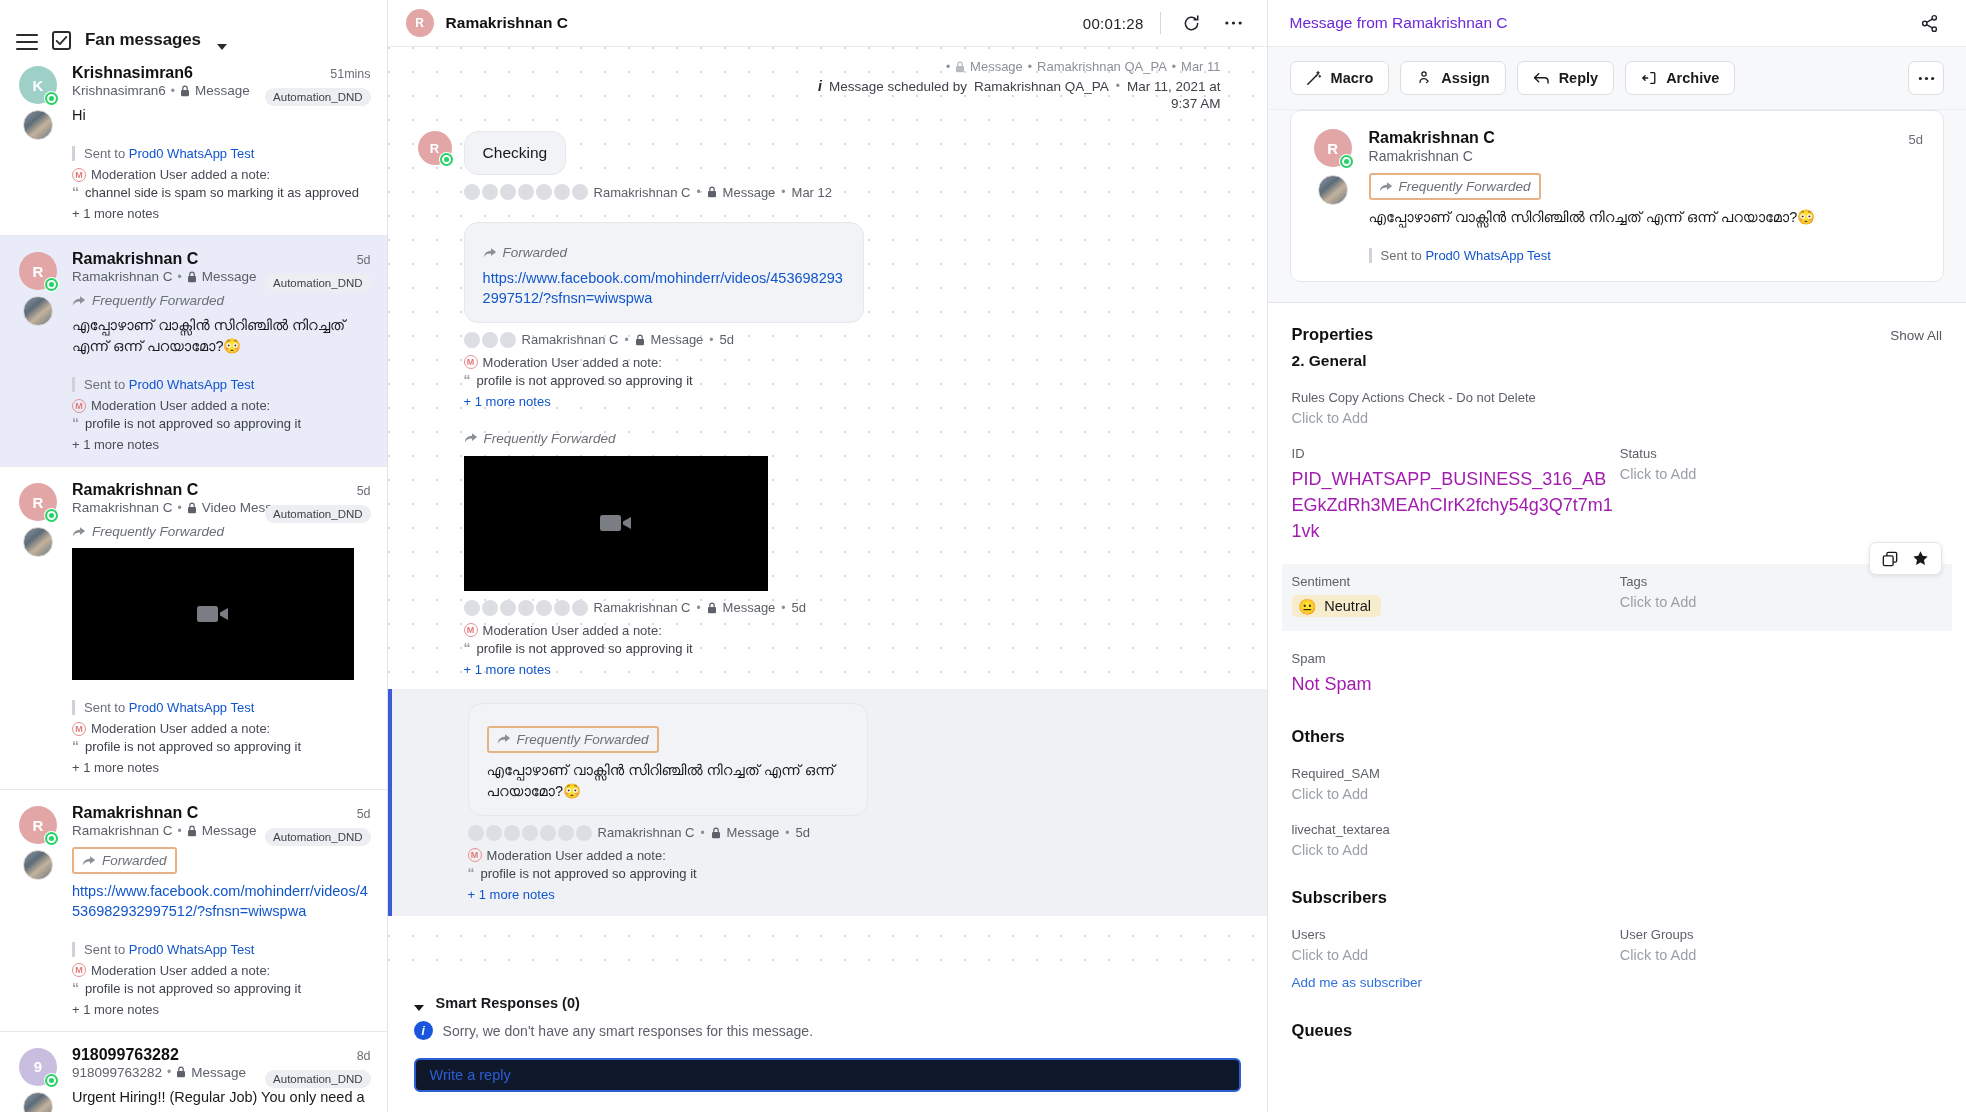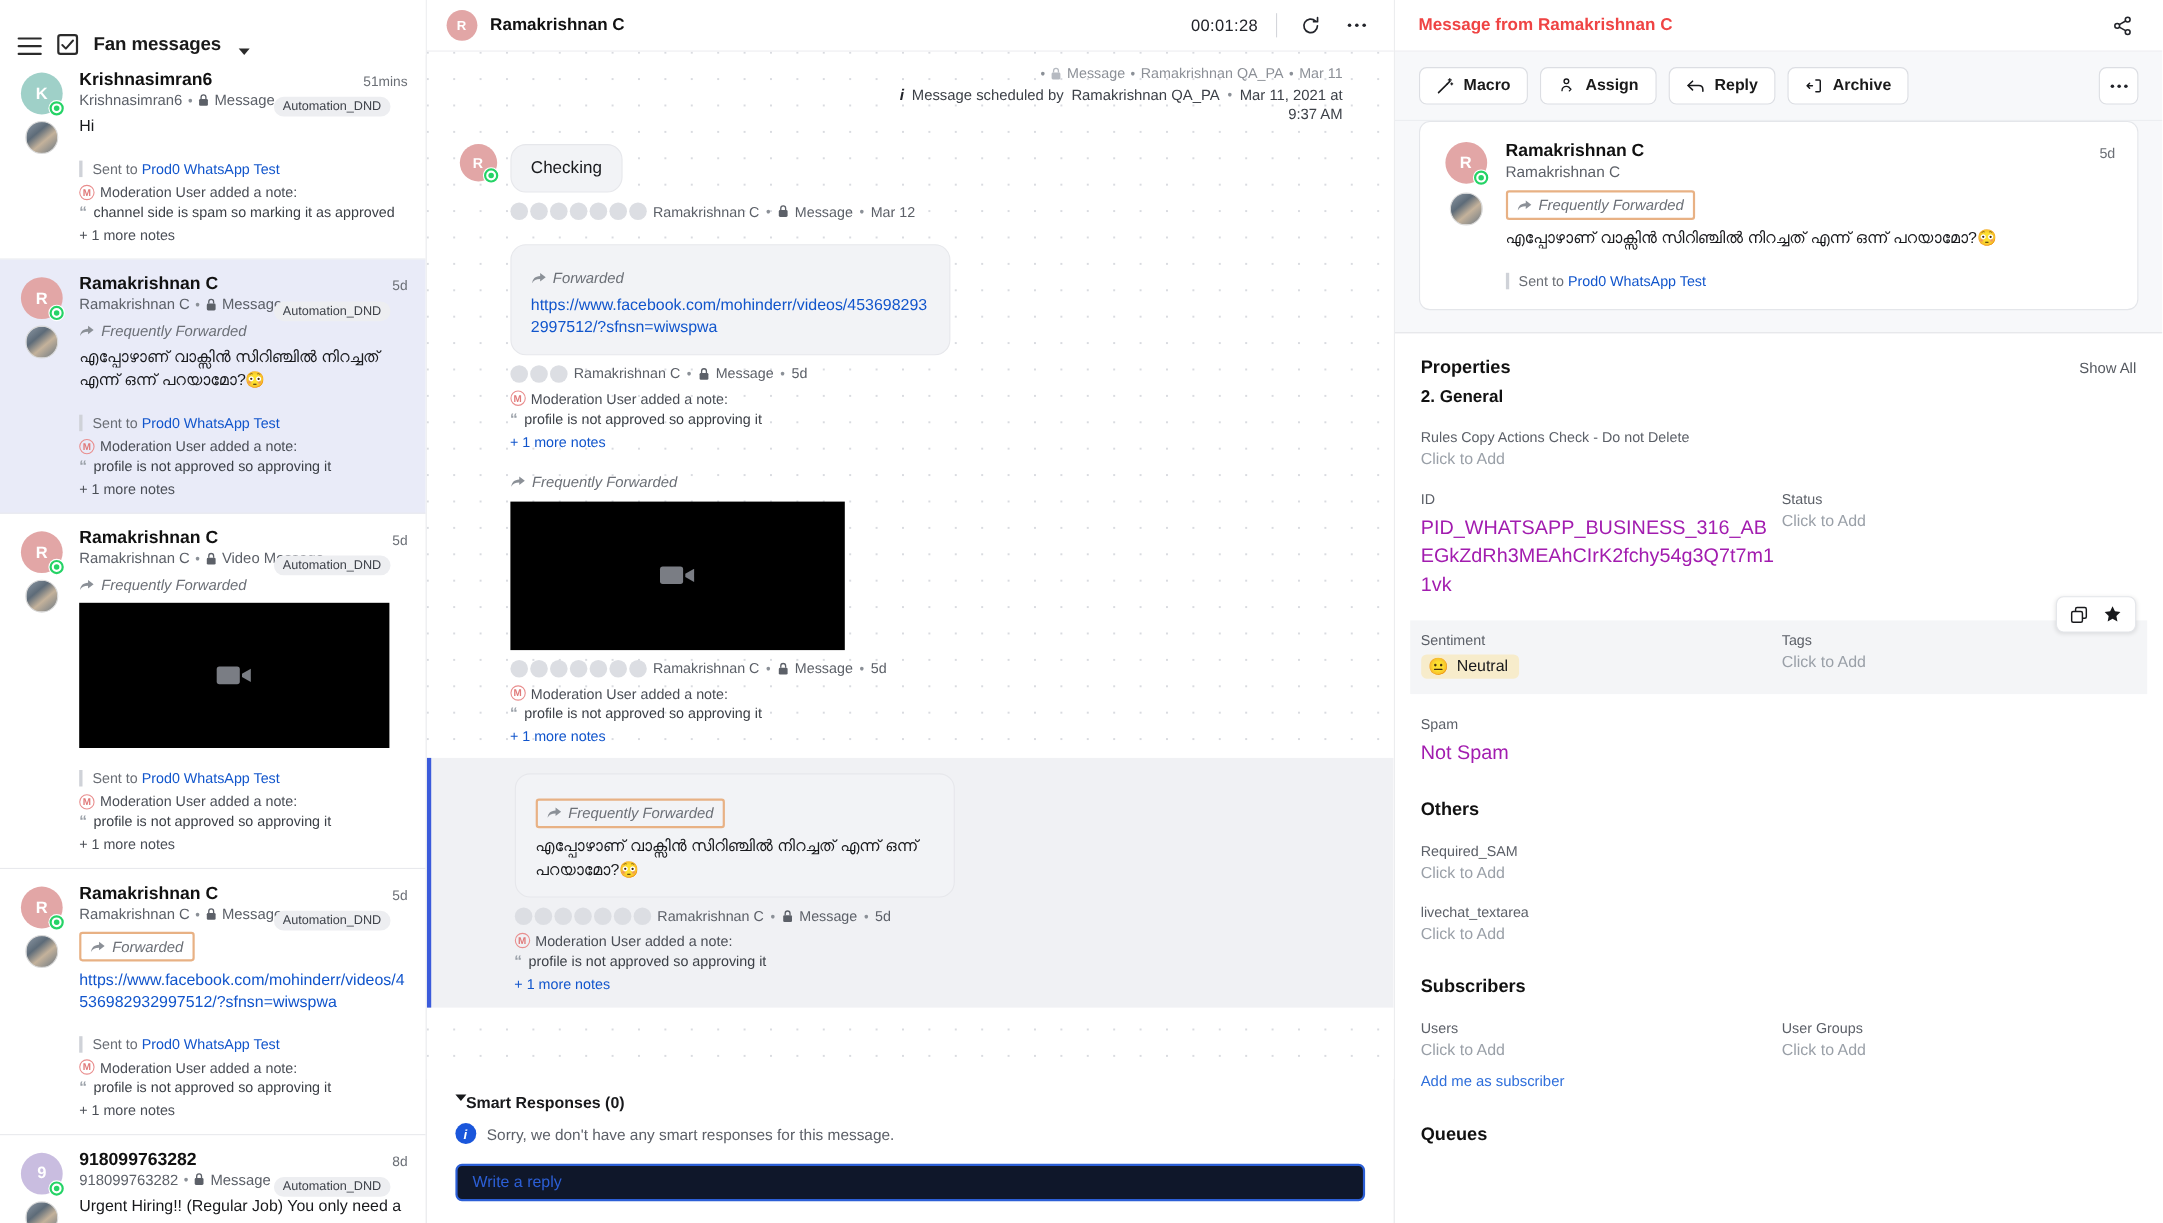--- a/index.html
+++ b/index.html
@@ -70,21 +70,21 @@
   }
   .conv-body { flex: 1 1 auto; min-width: 0; }
   .conv-row1 { display:flex; align-items:flex-start; }
   .conv-name { font-size:16px; font-weight:700; color:#111; flex:1 1 auto; }
   .conv-time { font-size:12.5px; color:#6b6f76; padding-top:3px; white-space:nowrap; }
   .conv-row2 { display:flex; align-items:center; gap:5px; margin-top:1px; }
   .conv-sub { font-size:13.5px; color:#5c6068; }
   .dot-sep { color:#8b9097; font-size:12px; }
   .lock-ico { width:10px; height:12px; display:inline-block; vertical-align:-1px; }
   .tag-pill {
-    position:absolute; right:32px; top:38px;
+    position:absolute; right:16px; top:38px;
     background:#edeef1; color:#3e424a; font-size:11.5px;
     padding:3px 8px; border-radius:10px; white-space:nowrap;
   }
   .fwd-line { display:flex; align-items:center; gap:6px; margin-top:9px; }
   .fwd-line.boxed { border:2px solid #e8b184; border-radius:3px; padding:4px 8px; display:inline-flex; margin-top:9px;}
   .fwd-ico { width:14px;height:12px; flex:0 0 14px;}
   .fwd-text { font-size:13.5px; font-style:italic; color:#6b6f76; }
   .msg-text { font-size:14.5px; color:#18191c; margin-top:7px; line-height:1.45; word-break:break-word; }
   .msg-link { font-size:14.5px; color:#1155cc; margin-top:7px; line-height:1.4; word-break:break-all; }
   .video-thumb { width:282px; height:132px; background:#000; margin-top:9px; display:flex;align-items:center;justify-content:center;}
@@ -148,38 +148,38 @@
   .center-note-q{ display:flex; gap:6px; align-items:flex-start; font-size:13px; color:#3c4047; margin-top:3px;}
   .center-more{ font-size:13px; color:#1155cc; margin-top:6px;}
 
   .highlight-msg{
     background:#f0f1f4; border-left:4px solid #3b5bdb;
     margin: 12px -16px 0 -30px; padding: 14px 16px 14px 30px;
   }
   .video-card{ width:304px;height:135px;background:#000;display:flex;align-items:center;justify-content:center;}
 
   .smart-resp{ flex:0 0 auto; padding: 14px 26px 0 26px; background:transparent;}
-  .sr-head{ display:flex; align-items:flex-start; gap:0; font-size:14.5px; font-weight:700; color:#18191c;}
+  .sr-head{ display:flex; align-items:flex-end; gap:12px; font-size:14.5px; font-weight:700; color:#18191c;}
   .sr-caret{width:0;height:0;border-left:5px solid transparent;border-right:5px solid transparent;border-top:6px solid #18191c;}
   .sr-body{ display:flex; align-items:center; gap:10px; margin-top:10px; font-size:14px; color:#5c6068;}
   .info-dot{ width:19px;height:19px;border-radius:50%;background:#1a56db;color:#fff;font-size:12px;font-style:italic;font-weight:700;display:flex;align-items:center;justify-content:center;flex:0 0 19px;}
   .reply-wrap{ flex:0 0 auto; padding: 18px 26px 20px 26px;}
   .reply-box{
     width:100%; height:34px; border:2px solid #2c5fd6; border-radius:6px;
     background:#0f172a; padding: 0 14px; display:flex; align-items:center;
     font-size:14.5px; color:#2c5fd6;
   }
 
   
   .right-panel{ flex:1 1 auto; height:1112px; display:flex;flex-direction:column;background:#fff; overflow:hidden;}
   .rp-header{
     height:47px; flex:0 0 47px; display:flex;align-items:center; padding:0 22px;
     border-bottom:1px solid #e8e9ed; background:#fff;
   }
-  .rp-title{ font-size:15.5px; font-weight:700; color:#ef4444; flex:1 1 auto;}
+  .rp-title{ font-size:15.5px; font-weight:400; color:#6d28d9; flex:1 1 auto;}
   .rp-actions{
     flex:0 0 auto; background:#f7f8fa; padding:14px 22px;
     display:flex; align-items:flex-start; gap:11px;
     border-bottom:1px solid #eceef1;
   }
   .act-btn{
     height:34px; padding:0 15px; border:1px solid #dcdee3; border-radius:7px;
     background:#fff; display:flex;align-items:center;gap:9px;
     font-size:14.5px; font-weight:600; color:#1a1a1a; cursor:pointer;
   }

